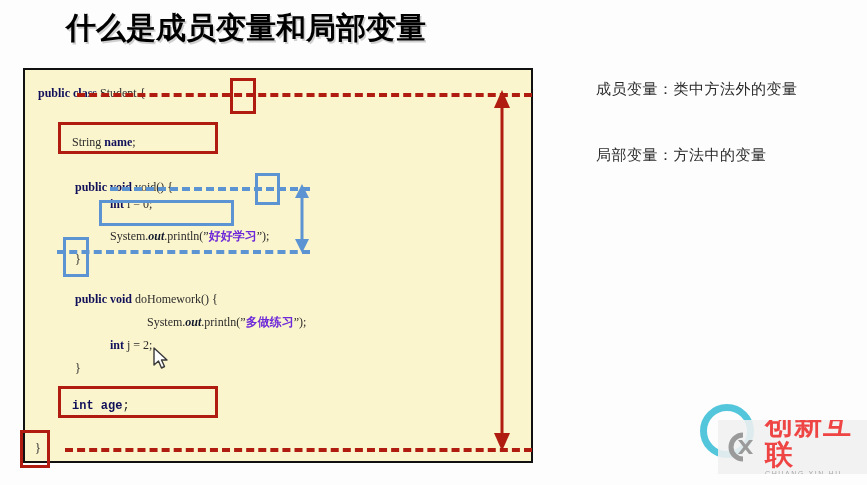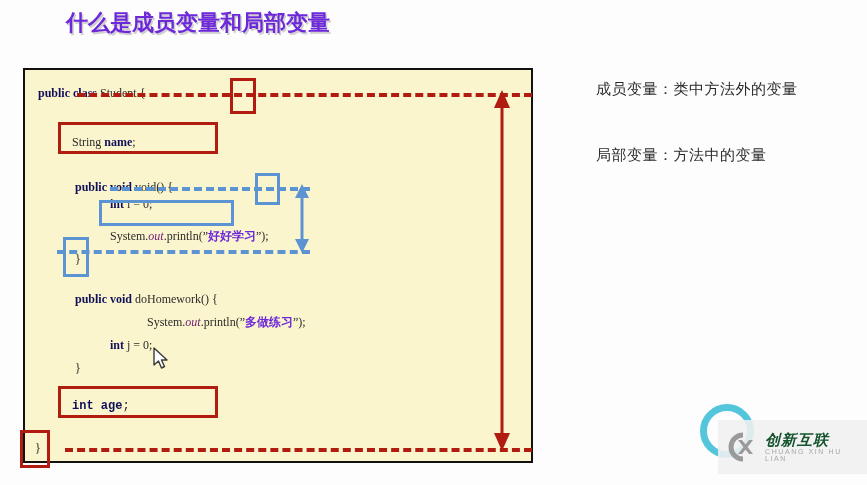--- a/index.html
+++ b/index.html
@@ -15,23 +15,23 @@
     font-family: "Liberation Sans", sans-serif;
     background: #fdfdfd;
   }
 
   
   #page-title {
     position: absolute;
     left: 66px;
     top: 8px;
     font-family: "Liberation Sans", sans-serif;
-    font-size: 22px;
-    font-weight: bold;
-    color: #6d28d9;
+    font-size: 30px;
+    font-weight: bold;
+    color: #000000;
     letter-spacing: 0px;
     text-shadow: 1.5px 1.5px 0 rgba(170,170,170,0.55);
     white-space: nowrap;
   }
 
   
   #code-panel {
     position: absolute;
     left: 23px;
     top: 68px;
@@ -62,22 +62,22 @@
     font-weight: bold;
     color: #10105a;
   }
   .str {
     color: #6d28d9;
     font-weight: bold;
     text-align: right;
   }
   .itl {
     font-style: italic;
-    font-weight: normal;
-    color: #701a75;
+    font-weight: bold;
+    color: #0f172a;
   }
 
   
   .box-red {
     position: absolute;
     border: 3px solid #b01c10;
     box-sizing: border-box;
     background: transparent;
   }
   .box-blue {
@@ -154,26 +154,25 @@
     flex: none;
   }
   #wm-text-wrap {
     margin-left: 5px;
     display: flex;
     flex-direction: column;
     justify-content: center;
   }
   #wm-cn {
     font-family: "Liberation Sans", sans-serif;
-    font-size: 15px;
-    font-weight: bold;
-    color: #14532d;
+    font-size: 28px;
+    font-weight: bold;
+    color: #ef4444;
     line-height: 1.05;
     letter-spacing: 1px;
-    font-style: italic;
   }
   #wm-en {
     font-family: "Liberation Sans", sans-serif;
     font-size: 7px;
     color: #a8a8a8;
     letter-spacing: 1.6px;
     margin-top: 1px;
   }
 </style>
 </head>
@@ -209,21 +208,21 @@
 
   <div class="code-line" style="left:50px; top:223px;">
     <span class="kw">public void </span><span class="plain">doHomework() </span><span class="plain">{</span>
   </div>
 
   <div class="code-line" style="left:85px; top:246px;margin-left:37px;">
     <span class="plain">System.</span><span class="itl">out</span><span class="plain">.println(”</span><span class="str">多做练习</span><span class="plain">”);</span>
   </div>
 
   <div class="code-line" style="left:85px; top:269px;">
-    <span class="kw">int </span><span class="plain">j = 0;</span>
+    <span class="kw">int </span><span class="plain">j = 2;</span>
   </div>
 
   <div class="code-line" style="left:50px; top:292px;">
     <span class="plain">}</span>
   </div>
 
   <div class="code-line" style="left:47px; top:330px;font-family:Liberation Mono, monospace;">
     <span class="kw">int </span><span class="ident-b">age</span><span class="plain">;</span>
   </div>
 

